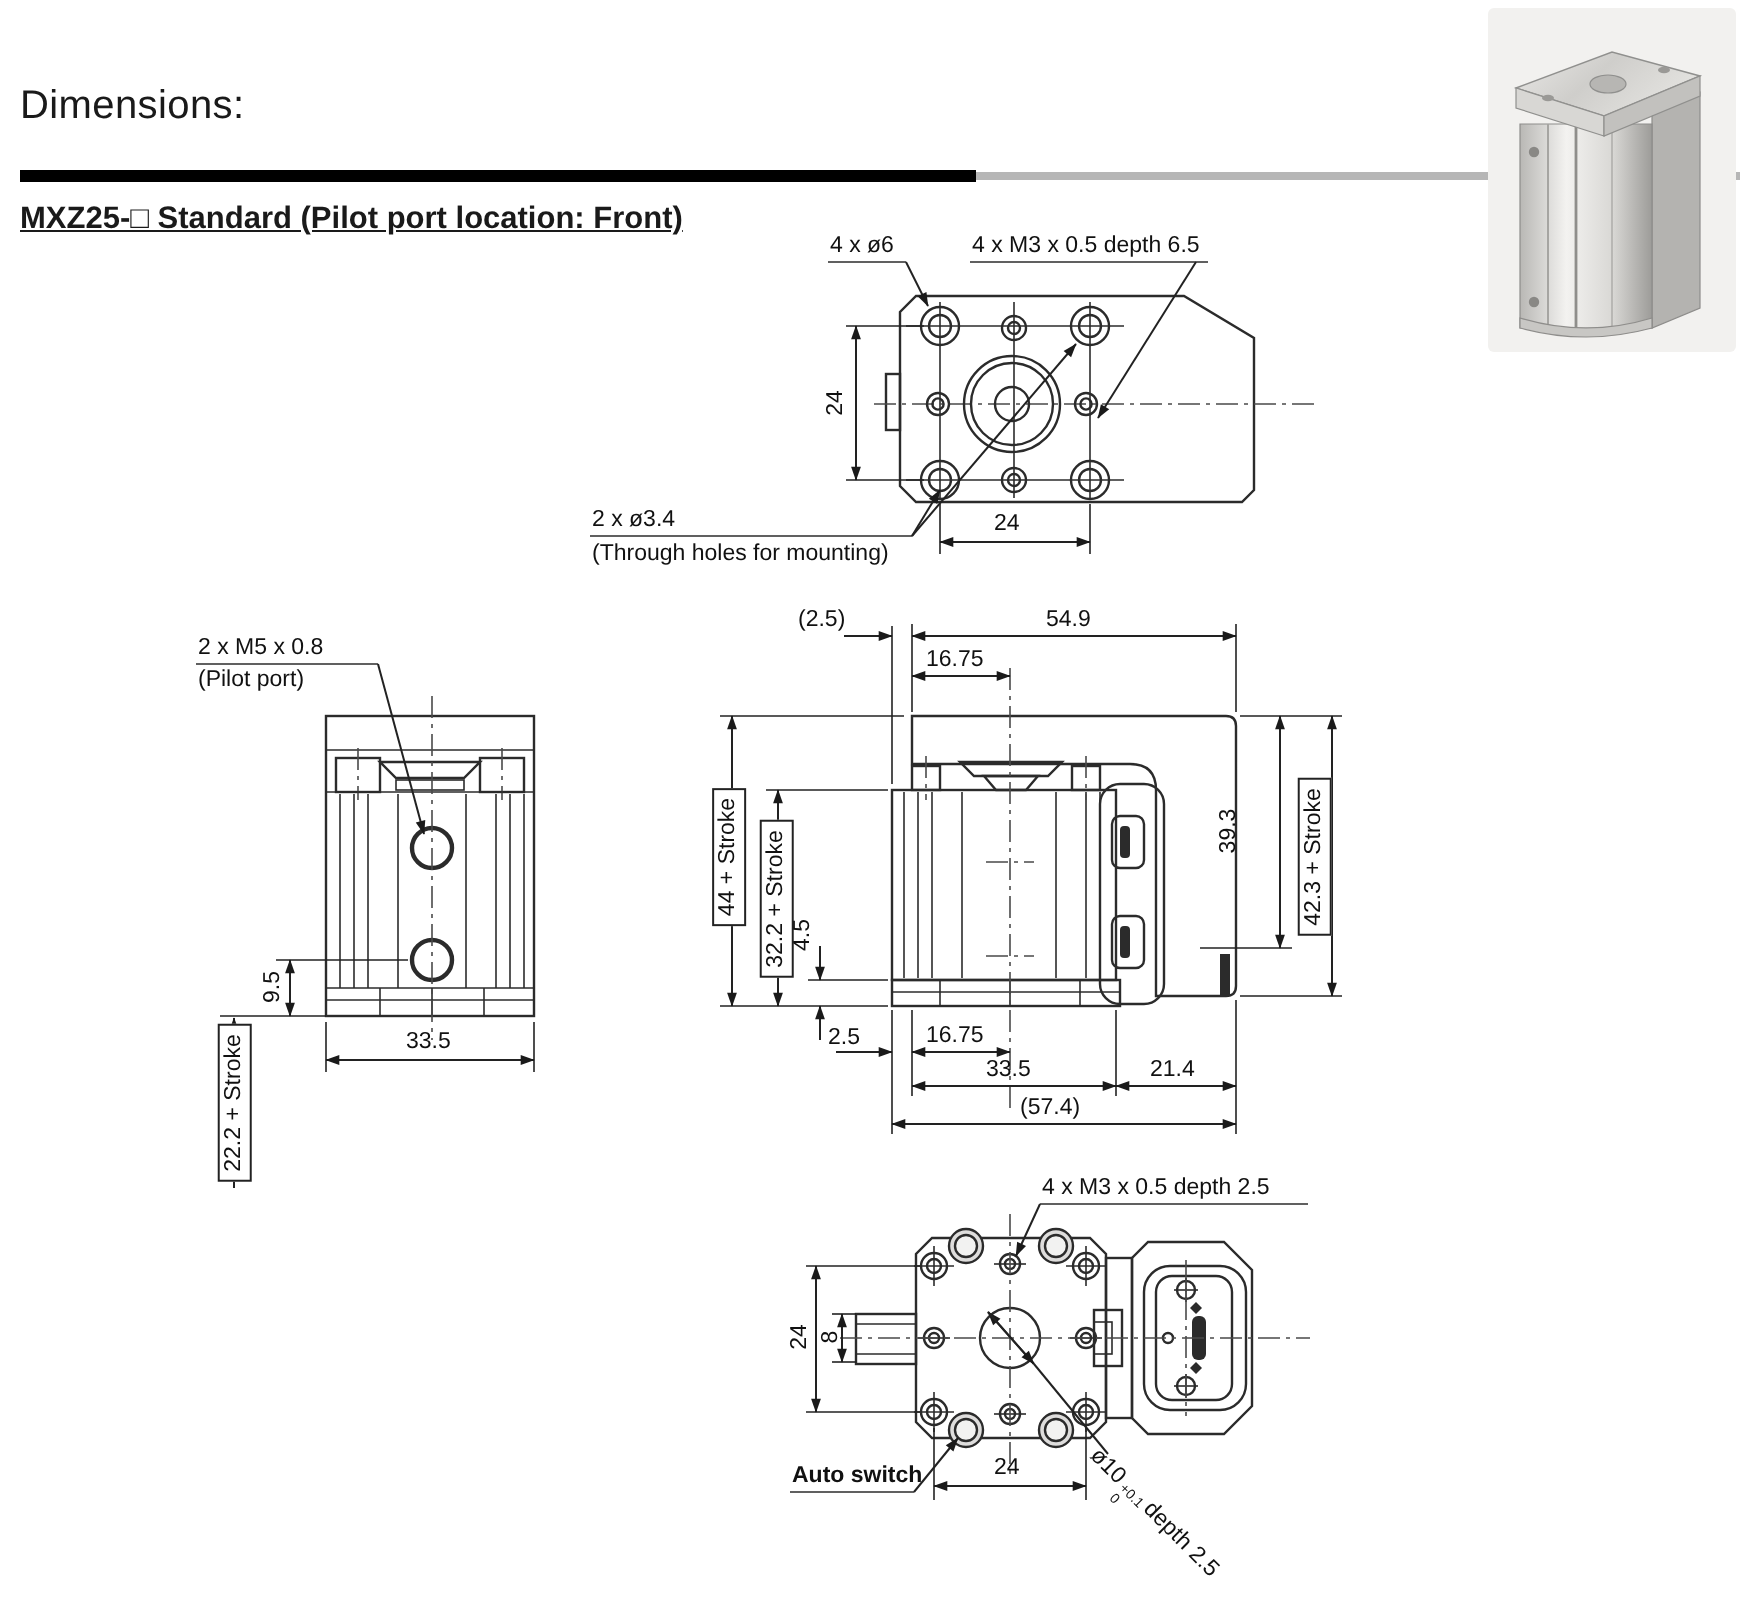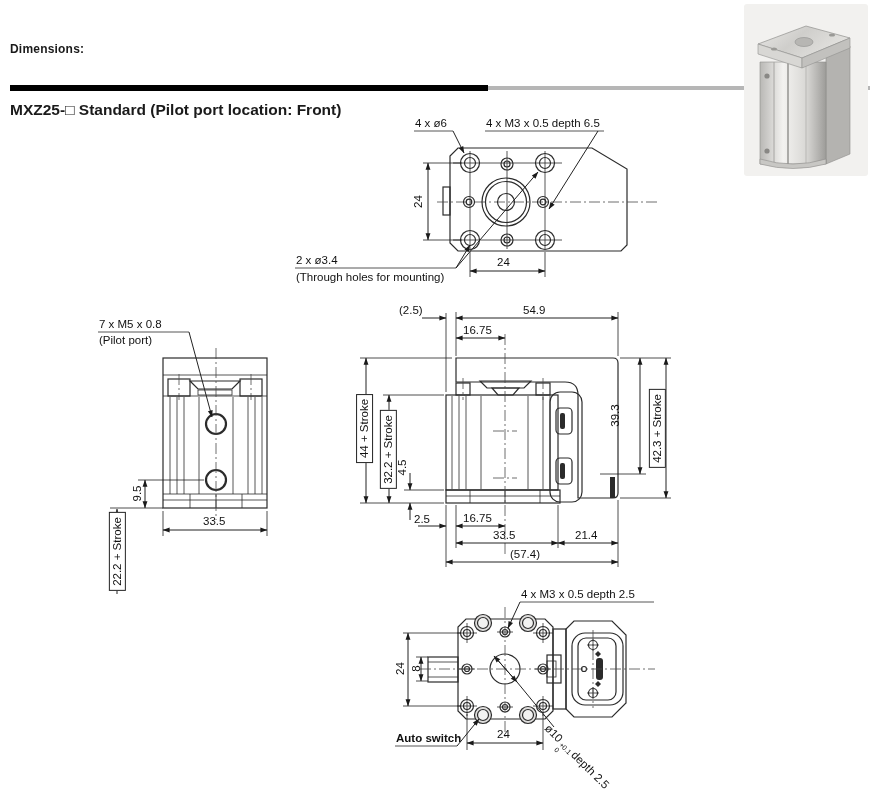--- a/index.html
+++ b/index.html
@@ -1,24 +1,24 @@
 <!DOCTYPE html>
 <html><head>
 <meta charset="utf-8">
 <style>
   * { margin:0; padding:0; box-sizing:border-box; }
   html,body { background:#ffffff; }
   body { width:870px; height:808px; position:relative; overflow:hidden;
          font-family:"Liberation Sans", sans-serif; color:#1a1a1a; }
   .page-header { position:absolute; left:10px; top:42px; display:flex; align-items:baseline; gap:8px; }
-  .title-prefix { font-size:12px; font-weight:bold; letter-spacing:0.2px; }
+  .title-prefix { font-size:20px; font-weight:normal; letter-spacing:0.2px; }
   .title-model  { font-size:38px; font-weight:bold; letter-spacing:0.5px; }
   .rule-black { position:absolute; left:10px; top:85px; width:478px; height:6px; background:#000; }
   .rule-gray  { position:absolute; left:488px; top:86px; width:382px; height:4px; background:#b6b6b6; }
-  .subtitle { position:absolute; left:10px; top:101px; font-size:15.5px; font-weight:bold; }
+  .subtitle { position:absolute; left:10px; top:101px; font-size:15.5px; font-weight:bold;text-decoration:underline; }
   .lbl { position:absolute; font-size:11.5px; line-height:13px; white-space:nowrap; color:#111; }
   .rot { transform:rotate(-90deg); transform-origin:center; }
   .box { border:1px solid #222; background:#fff; padding:1px 4px; }
   .rot45 { transform:rotate(45deg); transform-origin:0 0; }
   .tol { display:inline-flex; flex-direction:column; font-size:7px; line-height:7px;
          vertical-align:-1px; margin:0 2px; }
   svg.draw { position:absolute; left:0; top:0; }
   .photo { position:absolute; left:744px; top:4px; width:124px; height:172px; }
 </style>
 </head>
@@ -286,21 +286,21 @@
   </g>
 </svg>
 
 <span class="lbl" style="left:415px; top:117px;">4 x ø6</span>
 <span class="lbl" style="left:486px; top:117px;">4 x M3 x 0.5 depth 6.5</span>
 <span class="lbl" style="left:296px; top:254px;">2 x ø3.4</span>
 <span class="lbl" style="left:296px; top:271px;">(Through holes for mounting)</span>
 <span class="lbl rot" style="left:412px; top:195px;">24</span>
 <span class="lbl" style="left:497px; top:256px;">24</span>
 
-<span class="lbl" style="left:99px; top:318px;">7 x M5 x 0.8</span>
+<span class="lbl" style="left:99px; top:318px;">2 x M5 x 0.8</span>
 <span class="lbl" style="left:99px; top:334px;text-align:center;">(Pilot port)</span>
 <span class="lbl rot" style="left:129px; top:487px;">9.5</span>
 <span class="lbl" style="left:203px; top:515px;">33.5</span>
 <span class="lbl rot box" style="left:78px; top:543px;">22.2 + Stroke</span>
 
 <span class="lbl" style="left:399px; top:304px;">(2.5)</span>
 <span class="lbl" style="left:523px; top:304px;">54.9</span>
 <span class="lbl" style="left:463px; top:324px;">16.75</span>
 <span class="lbl rot box" style="left:330px; top:420px;">44 + Stroke</span>
 <span class="lbl rot box" style="left:349px; top:441px;">32.2 + Stroke</span>

